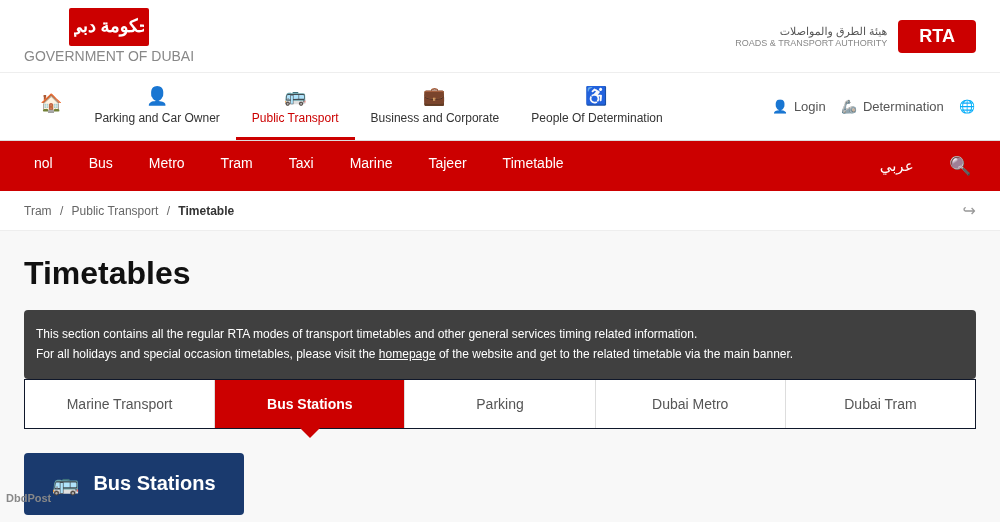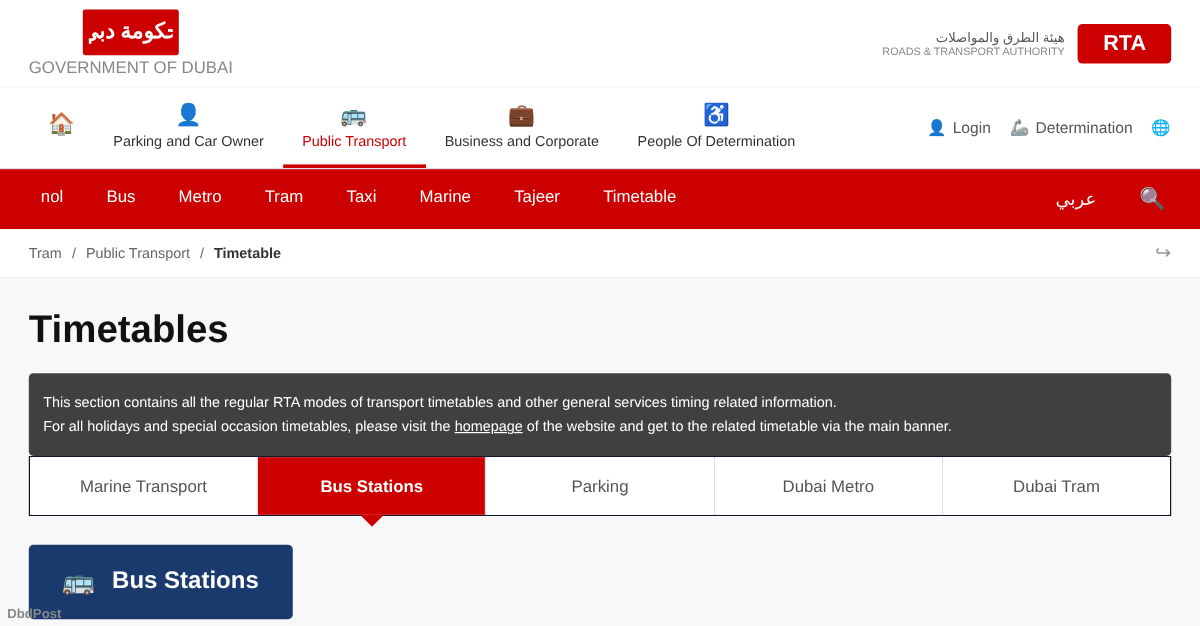--- a/index.html
+++ b/index.html
@@ -180,21 +180,21 @@
     }
     .bus-stations-card .bus-label {
       color: #fff;
       font-size: 20px;
       font-weight: bold;
     }
 
     
     .watermark {
       position: fixed;
-      bottom: 4px;
+      bottom: 18px;
       left: 6px;
       font-size: 11px;
       color: #888;
       font-weight: bold;
     }
   </style>
 </head>
 <body>
 
 <div class="header-top">

